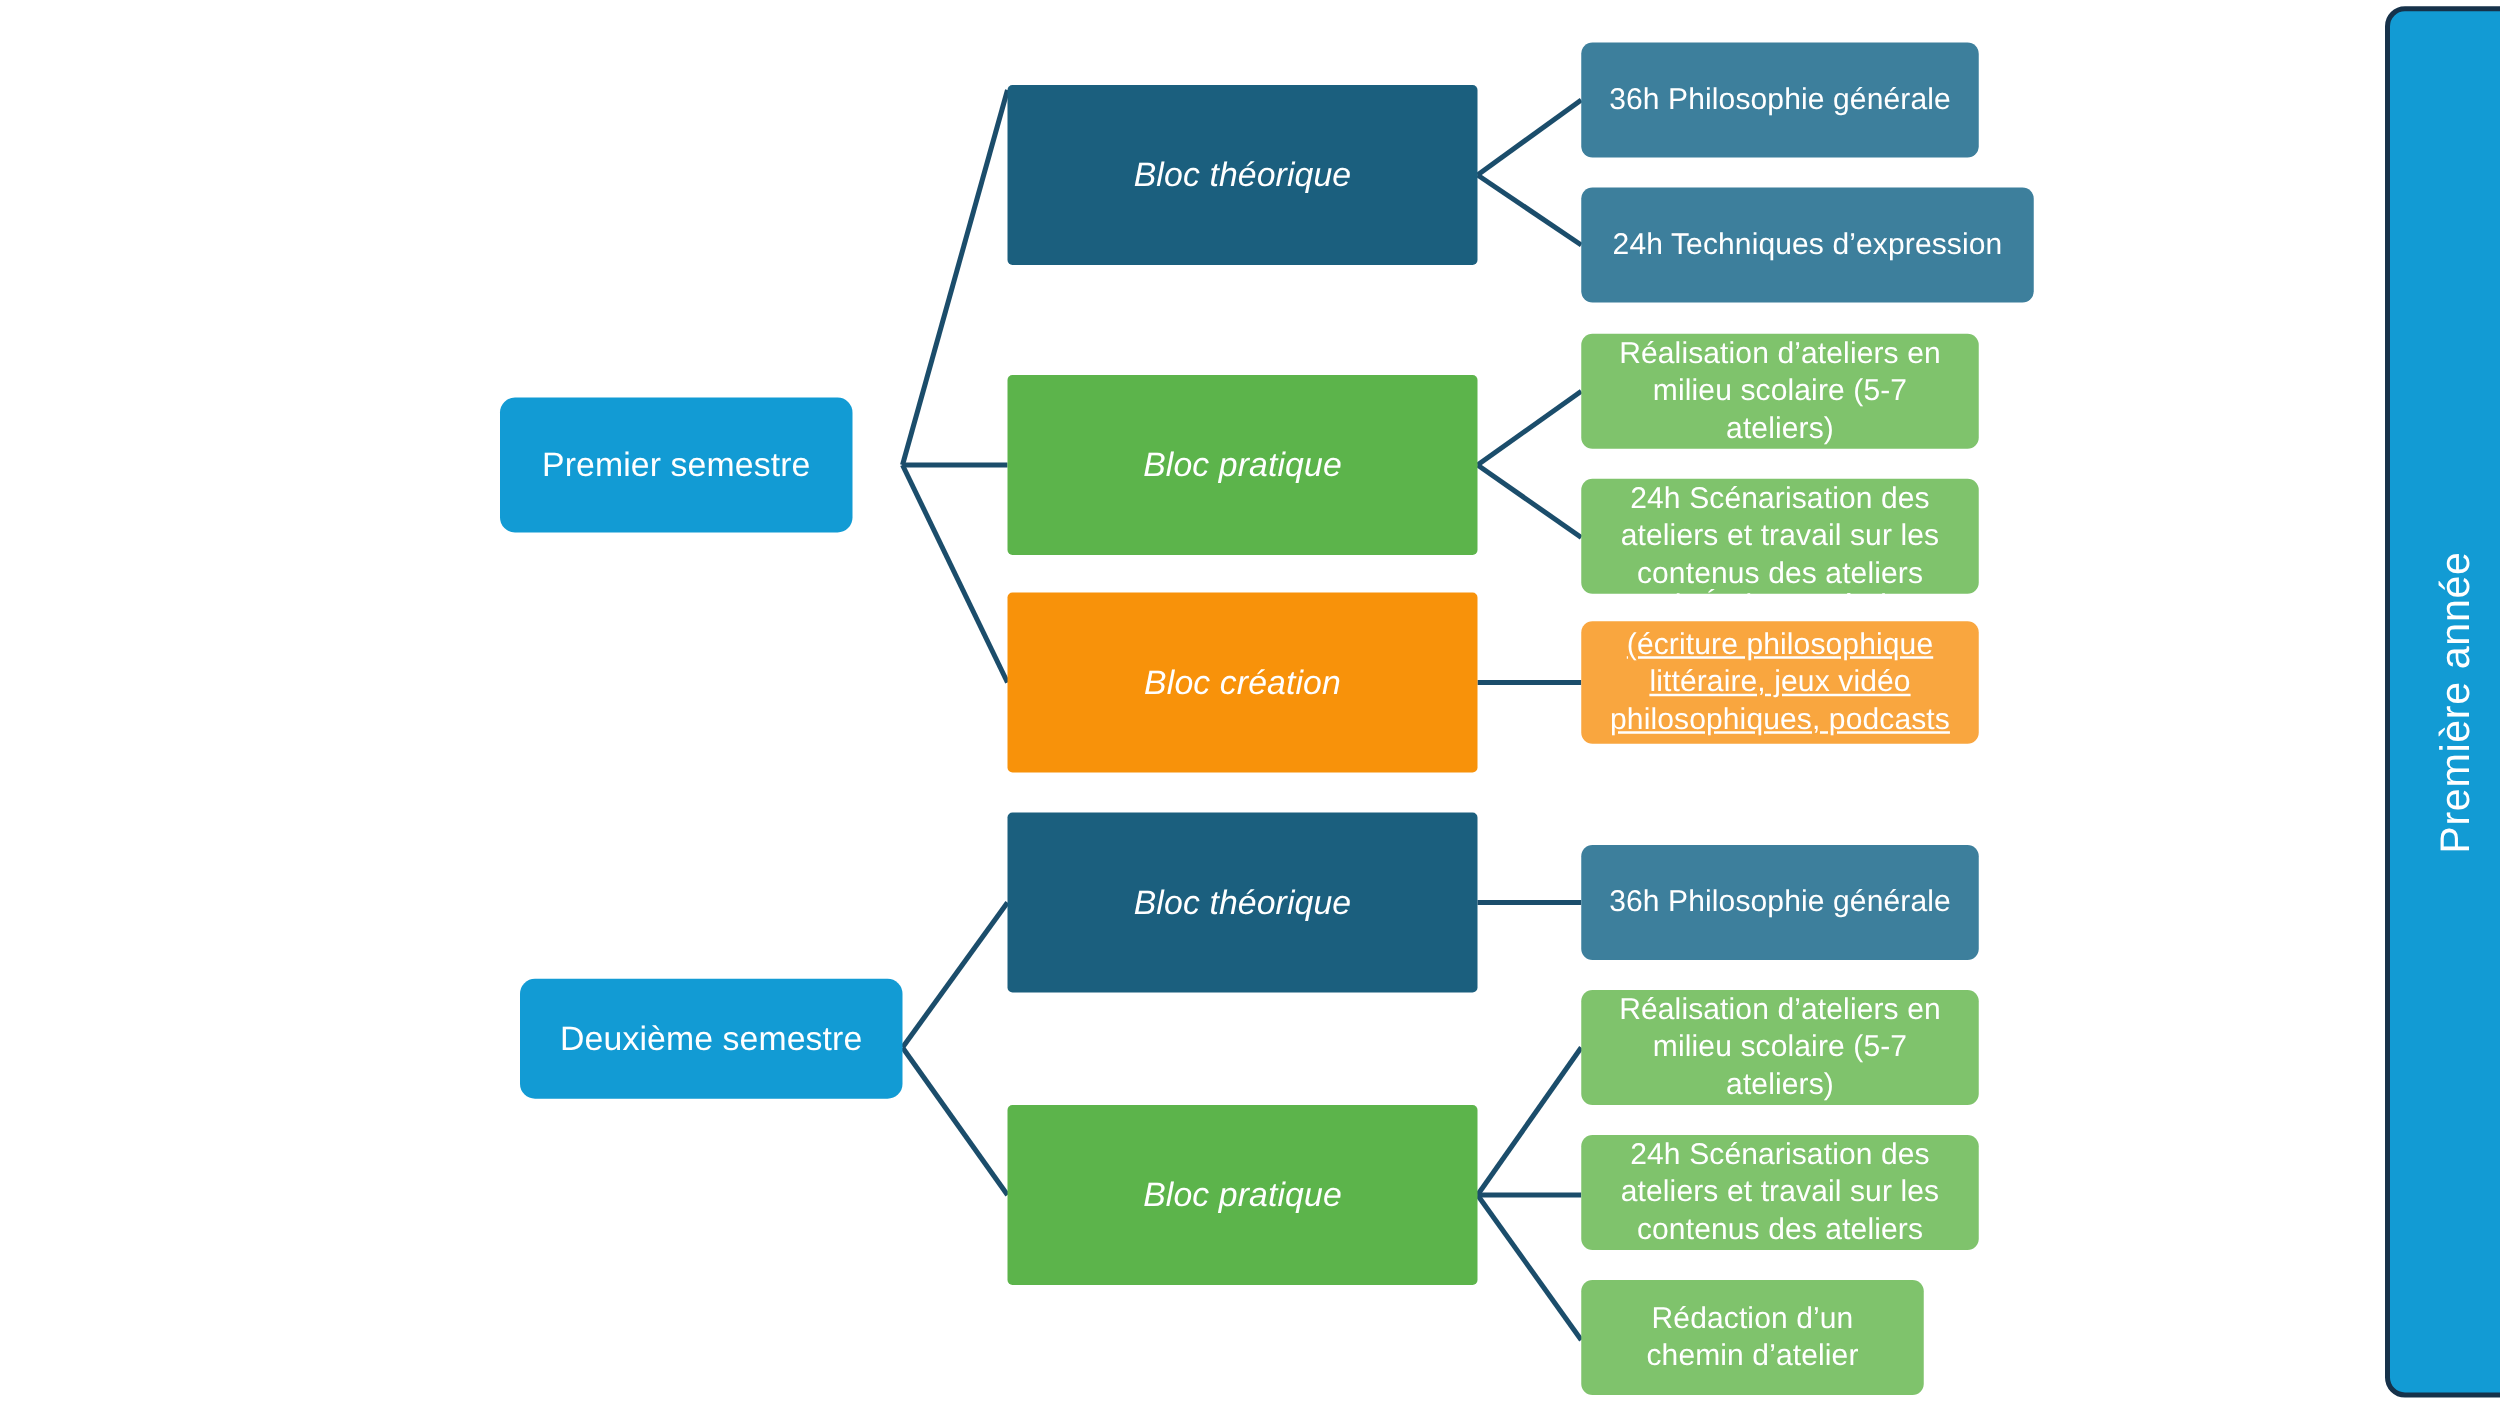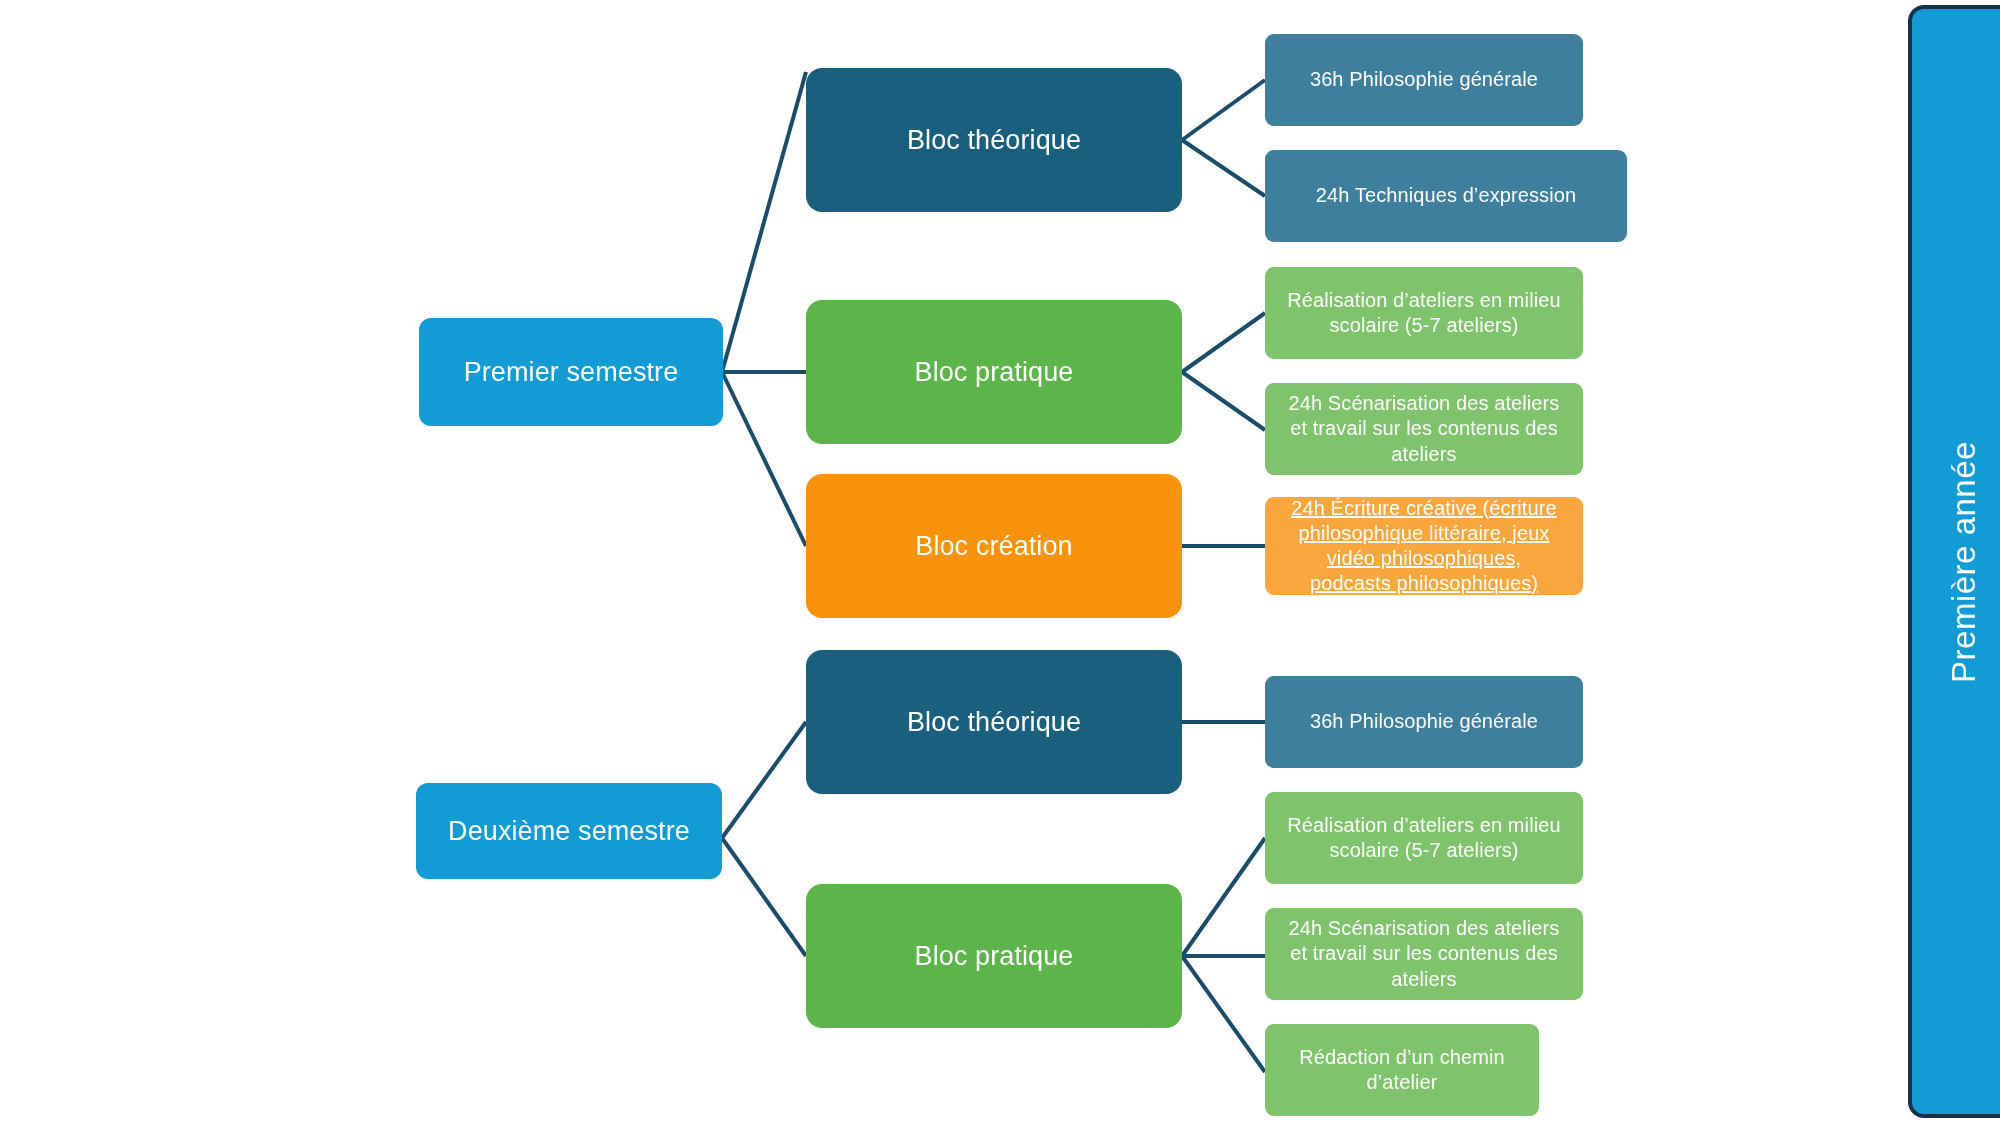--- a/index.html
+++ b/index.html
@@ -47,25 +47,26 @@
     white-space: pre-line;
   }
   
   .lvl1 {
     font-size: 27px;
     border-radius: 12px;
   }
   
   .lvl2 {
     font-size: 27px;
-    border-radius: 16px;
+    border-radius: 4px;
+    font-style: italic;
   }
   
   .lvl3 {
-    font-size: 20px;
+    font-size: 24px;
     border-radius: 9px;
     padding: 4px 21px;
   }
   .banner {
     position: absolute;
     box-sizing: border-box;
     border: 4px solid #16324a;
     border-radius: 16px;
     display: flex;
     align-items: center;
@@ -103,21 +104,21 @@
       <path d="M 722 838 L 806 956"></path>
 
       <path d="M 1182 722 L 1265 722"></path>
 
       <path d="M 1182 956 L 1265 838"></path>
       <path d="M 1182 956 L 1265 956"></path>
       <path d="M 1182 956 L 1265 1072"></path>
     </g>
   </svg>
 
-  <div class="node lvl1" style="left:419px; top:318px; width:304px; height:108px; background:#129BD4;">
+  <div class="node lvl1" style="left:400px; top:318px; width:282px; height:108px; background:#129BD4;">
     <span class="node-label">Premier semestre</span>
   </div>
 
   <div class="node lvl2" style="left:806px; top:68px; width:376px; height:144px; background:#1B5F7E;">
     <span class="node-label">Bloc  théorique</span>
   </div>
 
   <div class="node lvl3" style="left:1265px; top:34px; width:318px; height:92px; background:#3D7F9C;">
     <span class="node-label">36h Philosophie générale</span>
   </div>

